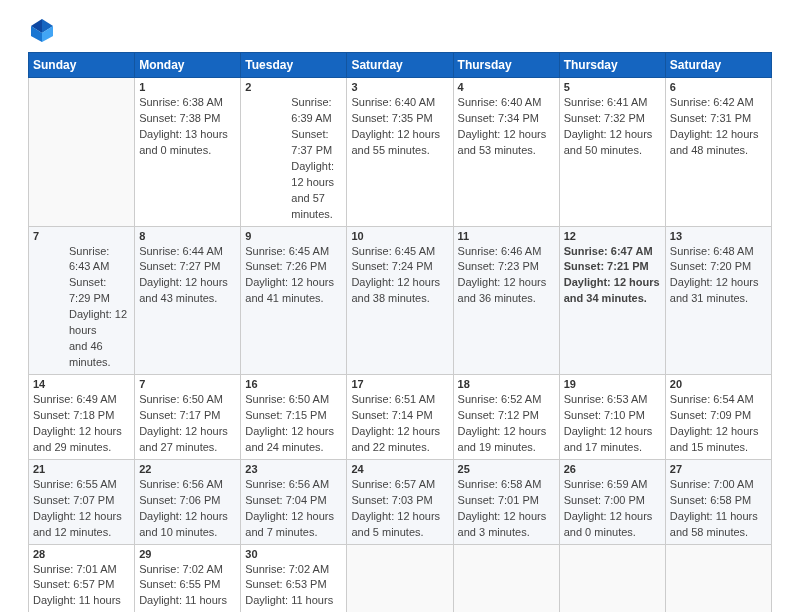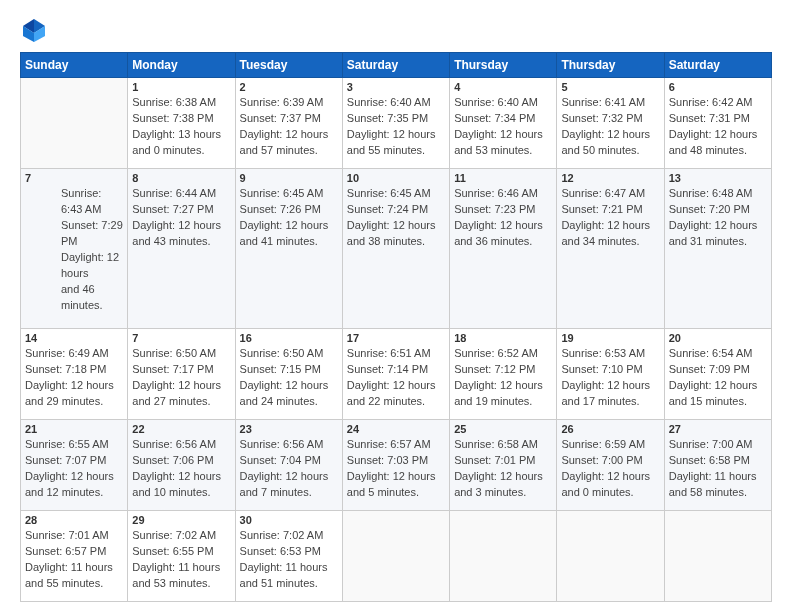--- a/index.html
+++ b/index.html
@@ -6,21 +6,21 @@
     body {
       width: 792px;
       height: 612px;
       font-family: Arial, sans-serif;
       background: #fff;
       overflow: hidden;
     }
     .page {
       width: 792px;
       height: 612px;
-      padding: 16px 20px 10px 20px;
+      padding: 16px 20px 10px 28px;
       display: flex;
       flex-direction: column;
     }
     .header {
       display: flex;
       justify-content: space-between;
       align-items: flex-start;
       margin-bottom: 8px;
     }
     .logo {
@@ -134,21 +134,21 @@
           <td class="empty-cell"></td>
           <td>
             <div class="day-num">1</div>
             <div class="day-info" style="white-space: pre-line;">Sunrise: 6:38 AM
 Sunset: 7:38 PM
 Daylight: 13 hours
 and 0 minutes.</div>
           </td>
           <td>
             <div class="day-num">2</div>
-            <div class="day-info" style="white-space: pre-line;">Sunrise: 6:39 AM
+            <div class="day-info" style="white-space: pre-line; margin-left: 46px;">Sunrise: 6:39 AM
 Sunset: 7:37 PM
 Daylight: 12 hours
 and 57 minutes.</div>
           </td>
           <td>
             <div class="day-num">3</div>
             <div class="day-info" style="white-space: pre-line;">Sunrise: 6:40 AM
 Sunset: 7:35 PM
 Daylight: 12 hours
 and 55 minutes.</div>
@@ -206,21 +206,21 @@
           </td>
           <td>
             <div class="day-num">11</div>
             <div class="day-info" style="white-space: pre-line;">Sunrise: 6:46 AM
 Sunset: 7:23 PM
 Daylight: 12 hours
 and 36 minutes.</div>
           </td>
           <td>
             <div class="day-num">12</div>
-            <div class="day-info" style="white-space: pre-line;">Sunrise: 6:47 AM
+            <div class="day-info" style="white-space: pre-line; font-weight: bold;">Sunrise: 6:47 AM
 Sunset: 7:21 PM
 Daylight: 12 hours
 and 34 minutes.</div>
           </td>
           <td>
             <div class="day-num">13</div>
             <div class="day-info" style="white-space: pre-line;">Sunrise: 6:48 AM
 Sunset: 7:20 PM
 Daylight: 12 hours
 and 31 minutes.</div>

